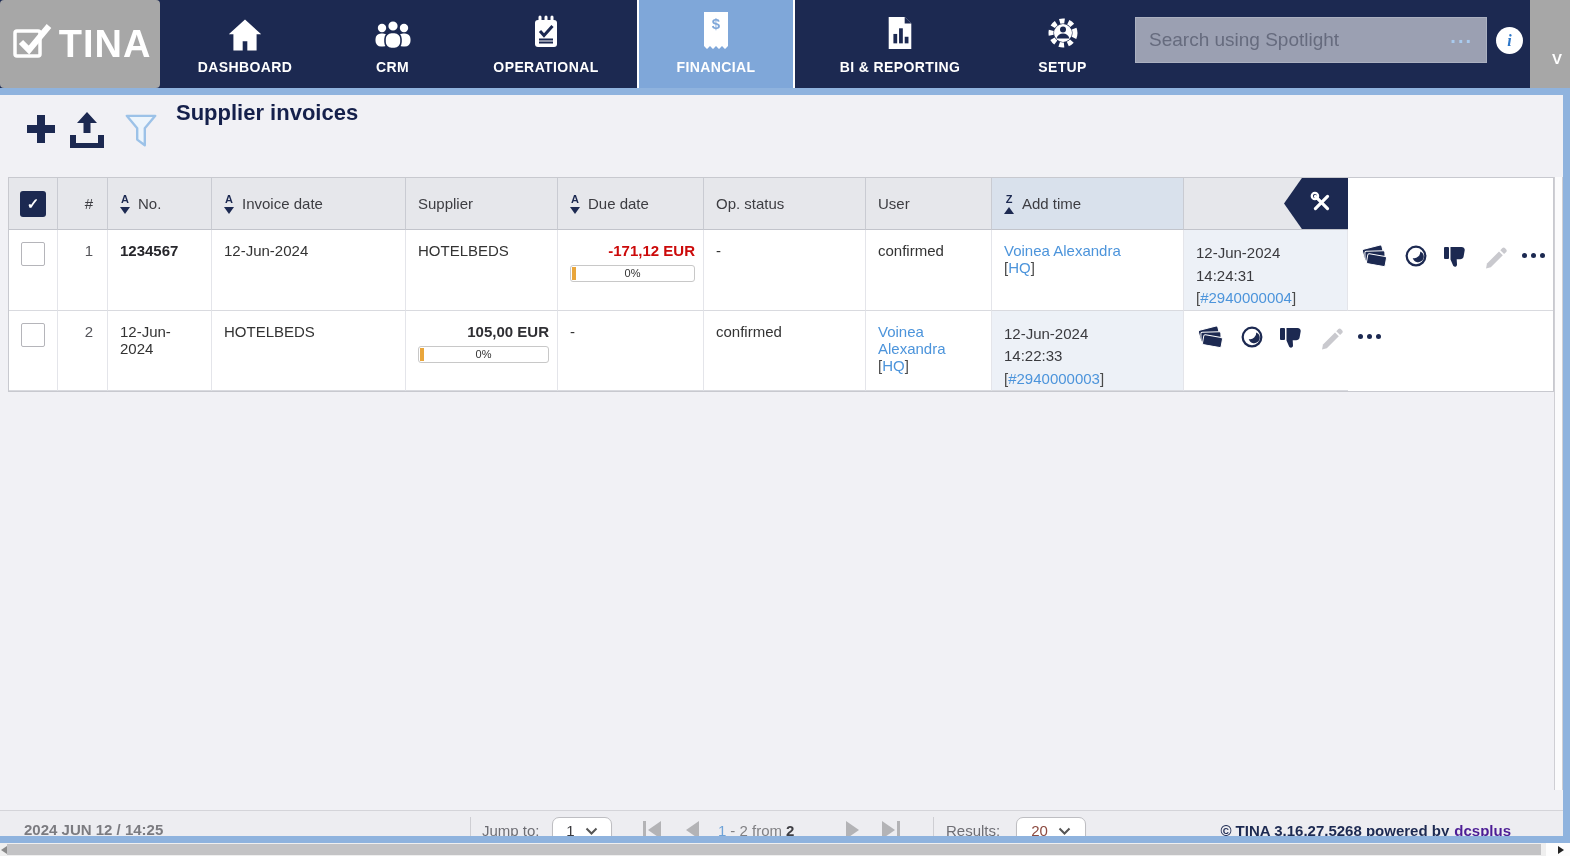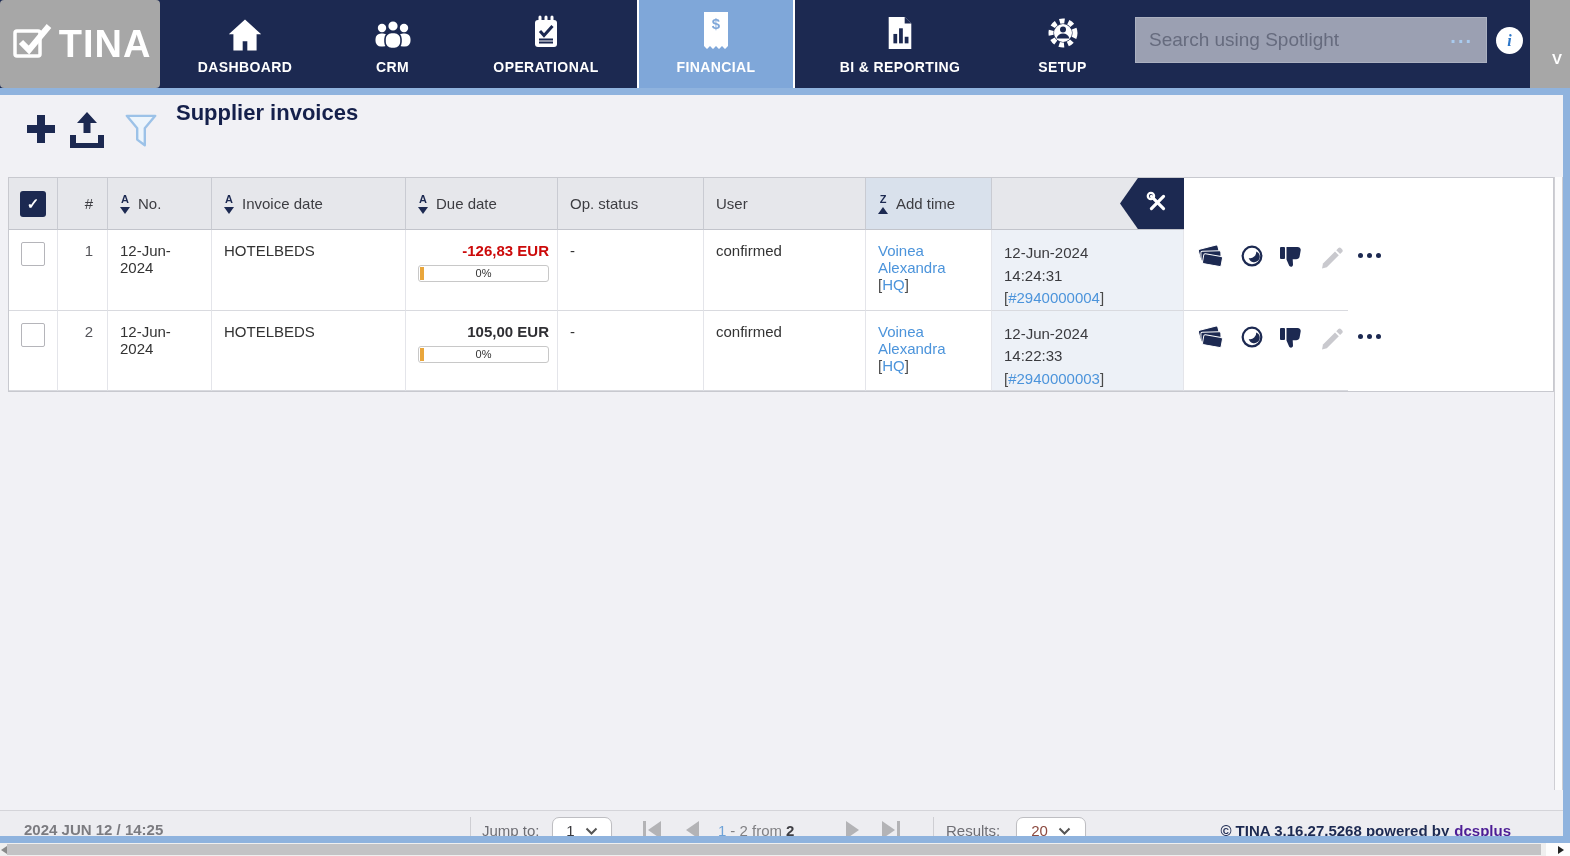--- a/index.html
+++ b/index.html
@@ -278,20 +278,23 @@
       <span>No.</span>
     </div>
     <div class="hc">
       <span class="sortw">
         <span class="slet">A</span>
           <span class="tri-down"></span>
       </span>
       <span>Invoice date</span>
     </div>
     <div class="hc">
+      <span>Supplier</span>
+    </div>
+    <div class="hc">
       <span class="sortw">
         <span class="slet">A</span>
           <span class="tri-down"></span>
       </span>
       <span>Due date</span>
     </div>
     <div class="hc">
       <span>Op. status</span>
     </div>
     <div class="hc">
@@ -317,24 +320,25 @@
         </span>
       </div>
     </div>
   </div>
 
   <div class="grow">
     <div class="bc cbcell">
       <div class="row-cb"></div>
     </div>
     <div class="bc idx">1</div>
+    <div class="bc no">1234567</div>
     <div class="bc">12-Jun-2024</div>
     <div class="bc">HOTELBEDS</div>
     <div class="bc total neg">
-      <span class="amount">-126,83 EUR</span>
+      <span class="amount">-171,12 EUR</span>
       <div class="progress">
         <span class="seg"></span>
         <div class="plabel">0%</div>
       </div>
     </div>
     <div class="bc">-</div>
     <div class="bc">confirmed</div>
     <div class="bc">
       <span class="link">Voinea Alexandra</span><br>
       <span class="bracket">[</span><span class="link">HQ</span><span class="bracket">]</span>

